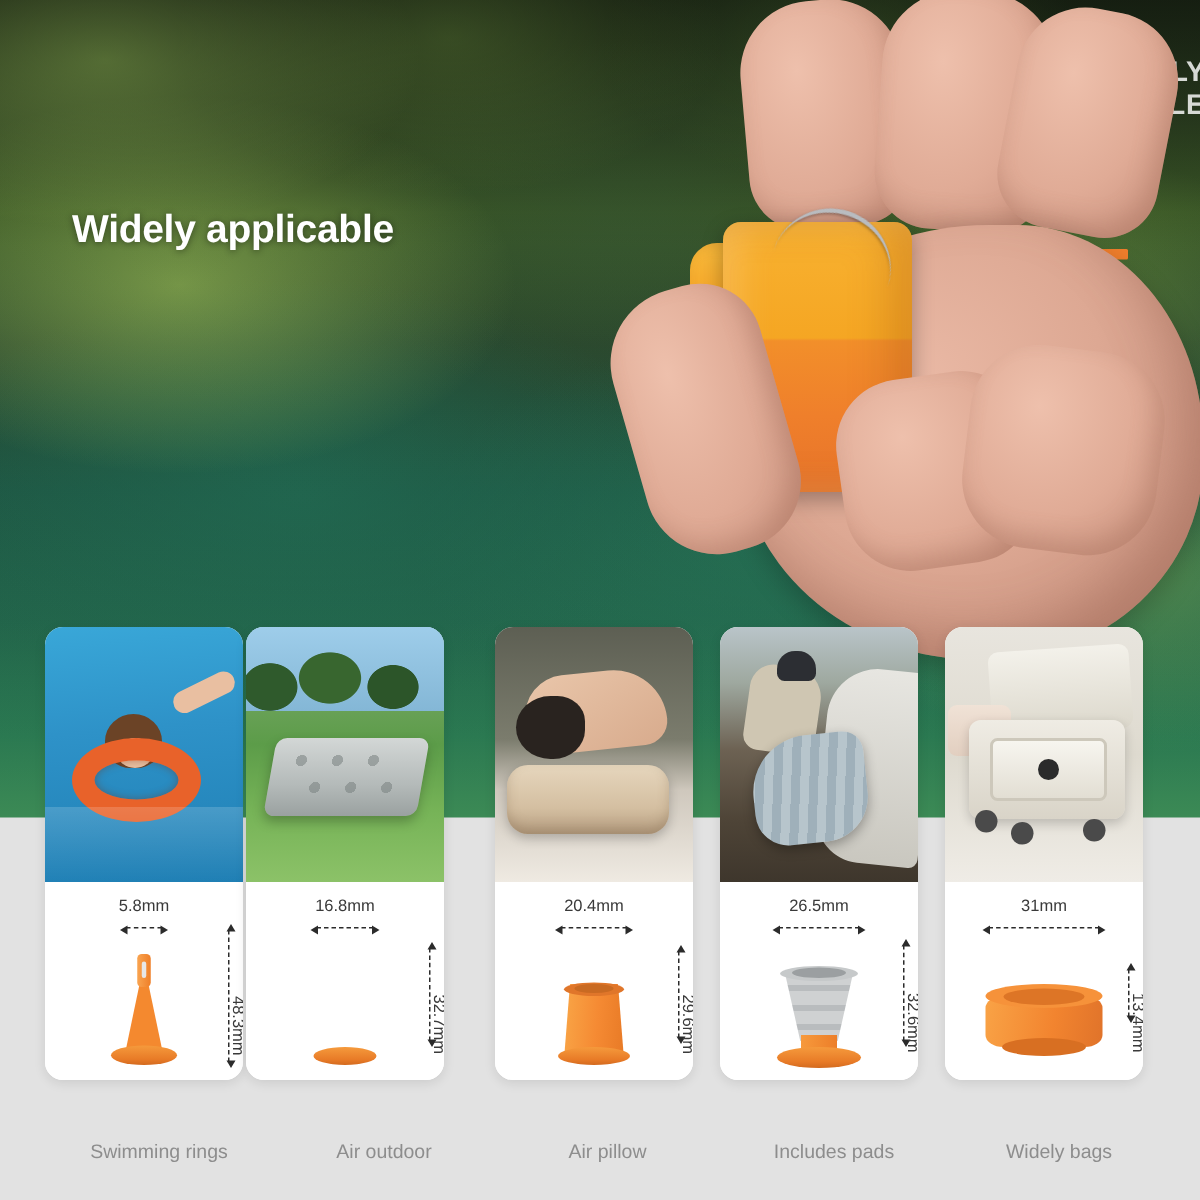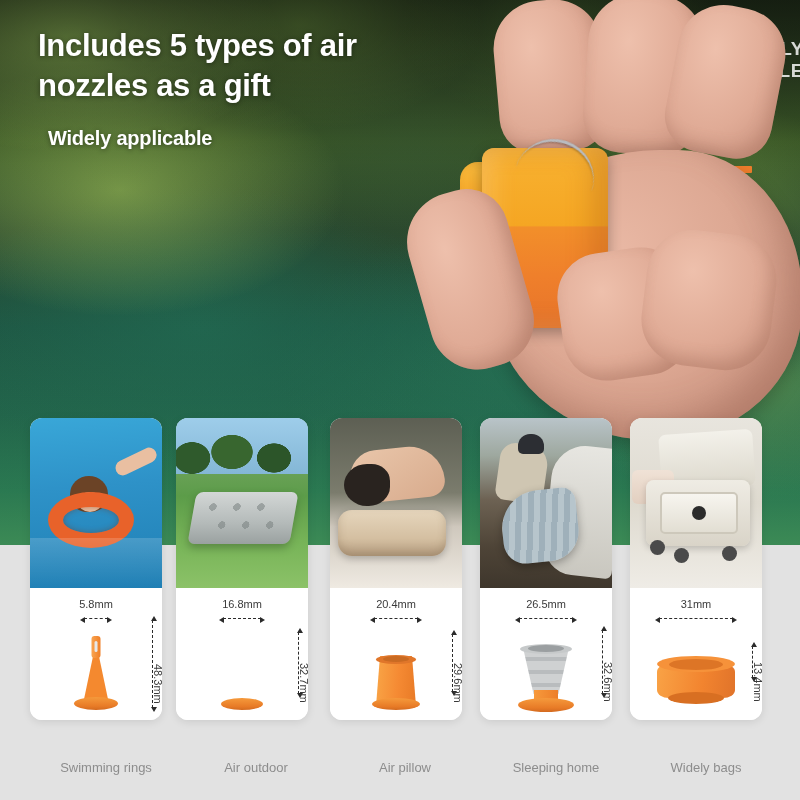--- a/index.html
+++ b/index.html
@@ -33,22 +33,22 @@
   }
 
   .headline {
     position: absolute; left: 38px; top: 26px;
     width: 430px;
     font-size: 31px; font-weight: bold; line-height: 1.28;
     color: #ffffff; letter-spacing: -.3px;
     text-shadow: 0 1px 5px rgba(0,0,0,.45);
   }
   .subhead {
-    position: absolute; left: 48px; top: 127px;
-    font-size: 20px; font-weight: bold; color: #ffffff;
+    position: absolute; left: 48px; top: 137px;
+    font-size: 26px; font-weight: bold; color: #ffffff;
     letter-spacing: -.2px;
     text-shadow: 0 1px 5px rgba(0,0,0,.45);
   }
   .caption {
     position: absolute; left: 50px; top: 225px;
     font-size: 11px; font-weight: bold; color: #f2f6ef;
     letter-spacing: .1px;
     text-shadow: 0 1px 4px rgba(0,0,0,.5);
   }
 
@@ -271,21 +271,20 @@
   }
 </style>
 </head>
 <body>
 
 <div id="root">
 
   <div class="hero">
     <div class="hero-veil"></div>
 
-    <div class="headline">Includes 5 types of air nozzles as a gift</div>
     <div class="subhead">Widely applicable</div>
 
     <div class="watermark">
       <div>WIDELY</div>
       <div>APPLICABLE</div>
     </div>
     <div class="wm-dash"></div>
 
     <div class="hand-wrap">
       <div class="finger f-top1"></div>
@@ -324,21 +323,21 @@
           <div class="n1-slot"></div>
           <div class="nz-base" style="width:44px;height:13px;bottom:8px"></div>
         </div>
         <div class="dim-side" style="height:88px;top:32px">
           <div class="dim-side-line"></div>
           <div class="dim-side-label">48.3mm</div>
         </div>
       </div>
     </div>
 
-    <div class="card" style="left:176px">
+    <div class="card" style="left:164px">
       <div class="card-photo">
         <div class="ph ph-mat">
           <div class="mat-trees"></div>
           <div class="mat-pad">
             <div class="mat-tufts"></div>
           </div>
         </div>
       </div>
       <div class="card-spec">
         <div class="dim-top">16.8mm</div>
@@ -431,17 +430,17 @@
           <div class="dim-side-label">13.4mm</div>
         </div>
       </div>
     </div>
   </div>
 
   <div class="footer">
     <div class="foot-label" style="left:21px">Swimming rings</div>
     <div class="foot-label" style="left:171px">Air outdoor</div>
     <div class="foot-label" style="left:320px">Air pillow</div>
-    <div class="foot-label" style="left:471px">Sleeping home</div>
+    <div class="foot-label" style="left:471px">Includes pads</div>
     <div class="foot-label" style="left:621px">Widely bags</div>
   </div>
 
 </div>
 
 </body></html>

